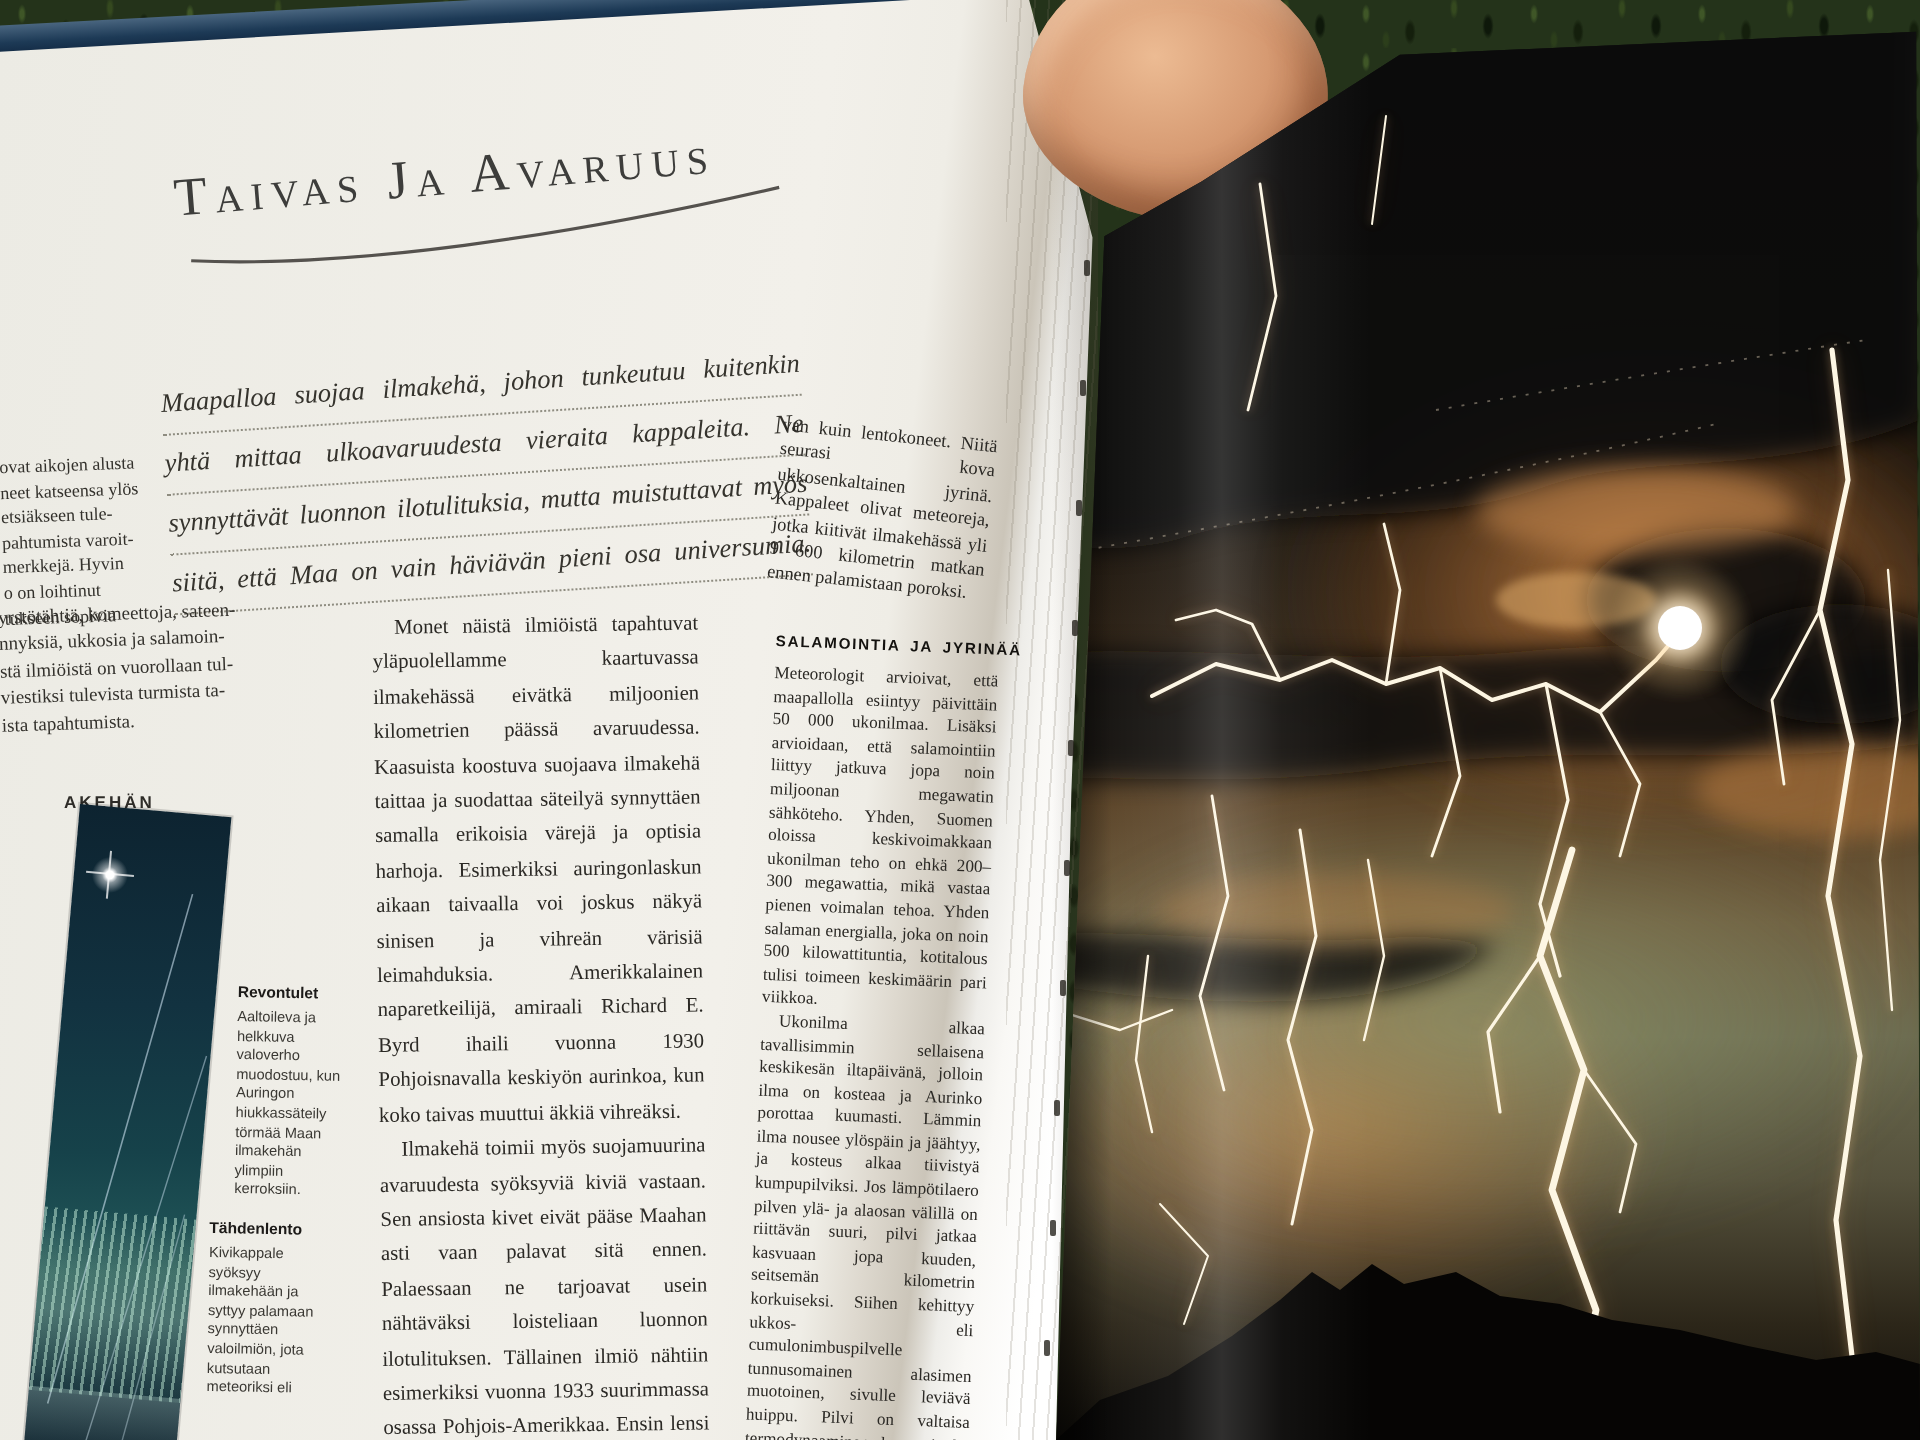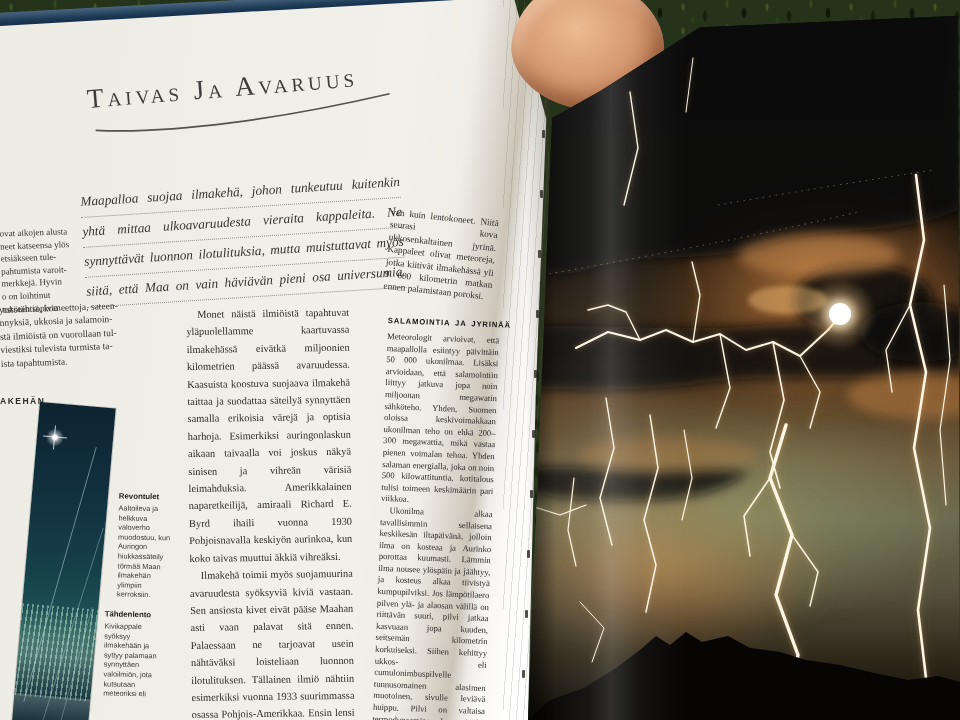--- a/index.html
+++ b/index.html
@@ -60,21 +60,21 @@
   .title-wrap h1 { margin:0; font-family:"Liberation Serif", serif; font-weight:400; font-size:27px; line-height:1; font-variant:small-caps; letter-spacing:4px; white-space:nowrap; }
   .title-underline { display:block; margin:3px 0 0 4px; }
 
   .intro { position:absolute; left:80px; top:194px; width:320px; transform:rotate(-3.6deg); transform-origin:left top; font-style:italic; font-size:13.2px; color:#35332d; }
   .intro .iline { padding-bottom:7px; margin-bottom:6px; border-bottom:1px dotted #8e8c80; text-align:justify; text-align-last:justify; }
 
   .left-frag-narrow { position:absolute; left:1px; top:226px; width:90px; font-size:9px; line-height:12.6px; color:#33312c; transform:rotate(-2deg); }
   .left-frag-narrow div, .left-frag-wide div { white-space:nowrap; }
   .left-frag-wide { position:absolute; left:0; top:301px; width:168px; font-size:9.5px; line-height:13.4px; color:#33312c; transform:rotate(-2deg); }
 
-  .section-frag { position:absolute; left:0; top:396px; font-family:"Liberation Sans", sans-serif; font-weight:700; font-size:8.5px; letter-spacing:1.5px; color:#2e2c28; }
+  .section-frag { position:absolute; left:0; top:396px; font-family:"Liberation Sans", sans-serif; font-weight:700; font-size:8.5px; letter-spacing:1.5px; color:#2e2c28;padding-left:32px; }
 
   .sidebar-fig {
     position:absolute; left:40px; top:402px; width:76px; height:330px;
     transform:rotate(5deg); transform-origin:top left; overflow:hidden;
     background:linear-gradient(175deg,#0d2330 0%,#123240 30%,#16424a 52%,#1d4f53 62%,#2c5c58 70%,#0e2733 86%,#0a1d28 100%);
     box-shadow:0 0 0 1px rgba(0,0,0,.15);
   }
   .aurora {
     position:absolute; left:0; bottom:36px; width:100%; height:92px;
     background:

